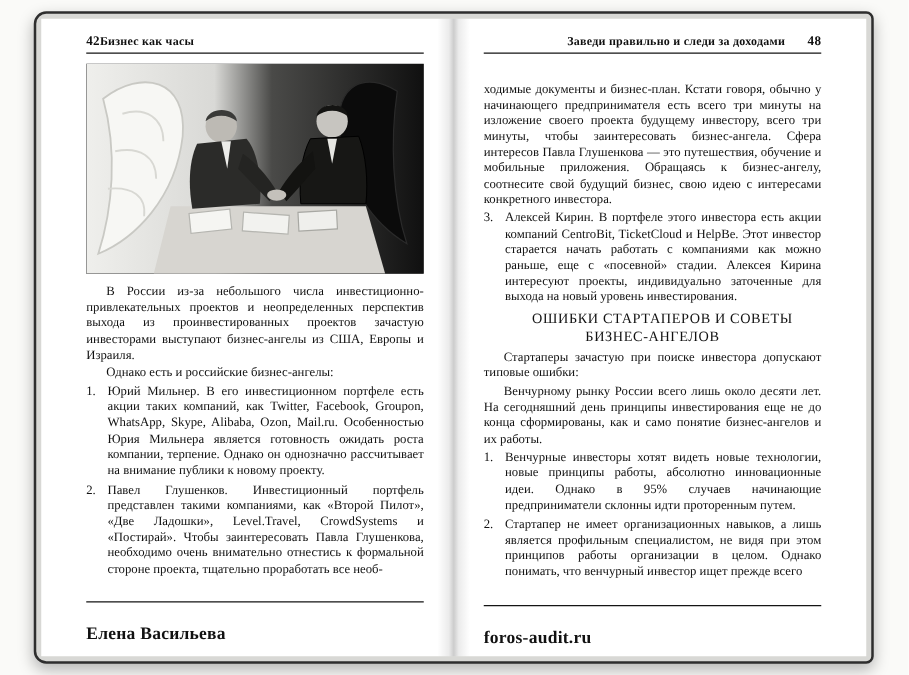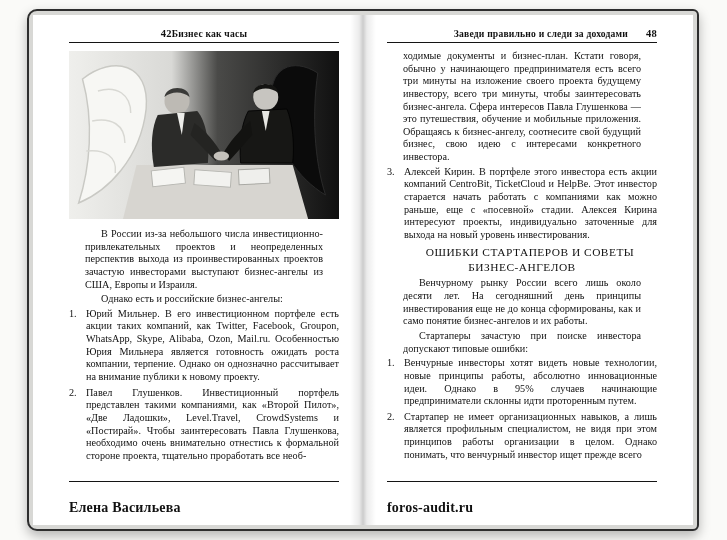--- a/index.html
+++ b/index.html
@@ -27,42 +27,42 @@
     transform:translateX(-50%);
     background:linear-gradient(90deg,rgba(0,0,0,0) 0%,rgba(0,0,0,.08) 35%,rgba(0,0,0,.20) 50%,rgba(0,0,0,.08) 65%,rgba(0,0,0,0) 100%);
     pointer-events:none;
   }
   .page{
     flex:1;box-sizing:border-box;
     display:flex;flex-direction:column;
     position:relative;color:#111;
   }
   .page.left{padding:13px 24px 9px 36px;}
-  .page.right{padding:13px 36px 9px 24px;}
+  .page.right{padding:13px 36px 9px 24px;gap:16px;}
 
   .page-header{
     display:flex;align-items:baseline;
     border-bottom:1.6px solid #141414;
     padding-bottom:3px;margin-bottom:7px;
-    font-weight:bold;font-size:9.6px;letter-spacing:.2px;justify-content:center;
+    font-weight:bold;font-size:9.6px;letter-spacing:.2px;
   }
   .page-header .pnum{font-size:10.5px;}
   .page.left .page-header .ptitle{}
   .page.right .page-header .ptitle{margin-left:auto;}
   .page.right .page-header .pnum{margin-left:18px;}
 
   .page-footer{
     margin-top:auto;
     border-top:1.6px solid #141414;
     padding-top:18px;
     font-weight:bold;font-size:14px;letter-spacing:.2px;
   }
 
   .body-text{font-size:10.2px;line-height:1.24;text-align:justify;hyphens:auto;}
-  .body-text p{margin:0 16px 2px;text-indent:16px;}
+  .body-text p{margin:0 0 2px;text-indent:16px;}
   .list-item{position:relative;padding-left:17px;margin:1px 0 3px;}
   .list-item .num{position:absolute;left:0;top:0;}
 
   .section-heading{
     text-align:center;font-weight:normal;
     font-size:11.4px;line-height:1.35;letter-spacing:.5px;
     margin:12px 14px 9px;text-indent:0;
   }
 
   .photo{
@@ -156,22 +156,22 @@
 
         <div class="body-text">
           <p style="text-indent:0">ходимые документы и бизнес-план. Кстати говоря, обычно у начинающего предпринимателя есть всего три минуты на изложение своего проекта будущему инвестору, всего три минуты, чтобы заинтересовать бизнес-ангела. Сфера интересов Павла Глушенкова — это путешествия, обучение и мобильные приложения. Обращаясь к бизнес-ангелу, соотнесите свой будущий бизнес, свою идею с интересами конкретного инвестора.</p>
           <div class="list-item">
             <span class="num">3.</span>
             <span>Алексей Кирин. В портфеле этого инвестора есть акции компаний CentroBit, TicketCloud и HelpBe. Этот инвестор старается начать работать с компаниями как можно раньше, еще с «посевной» стадии. Алексея Кирина интересуют проекты, индивидуально заточенные для выхода на новый уровень инвестирования.</span>
           </div>
 
           <p class="section-heading">ОШИБКИ СТАРТАПЕРОВ И СОВЕТЫ БИЗНЕС-АНГЕЛОВ</p>
 
+          <p>Стартаперы зачастую при поиске инвестора допускают типовые ошибки:</p>
           <p>Венчурному рынку России всего лишь около десяти лет. На сегодняшний день принципы инвестирования еще не до конца сформированы, как и само понятие бизнес-ангелов и их работы.</p>
-          <p>Стартаперы зачастую при поиске инвестора допускают типовые ошибки:</p>
 
           <div class="list-item">
             <span class="num">1.</span>
             <span>Венчурные инвесторы хотят видеть новые технологии, новые принципы работы, абсолютно инновационные идеи. Однако в 95% случаев начинающие предприниматели склонны идти проторенным путем.</span>
           </div>
           <div class="list-item">
             <span class="num">2.</span>
             <span>Стартапер не имеет организационных навыков, а лишь является профильным специалистом, не видя при этом принципов работы организации в целом. Однако понимать, что венчурный инвестор ищет прежде всего</span>
           </div>
         </div>

